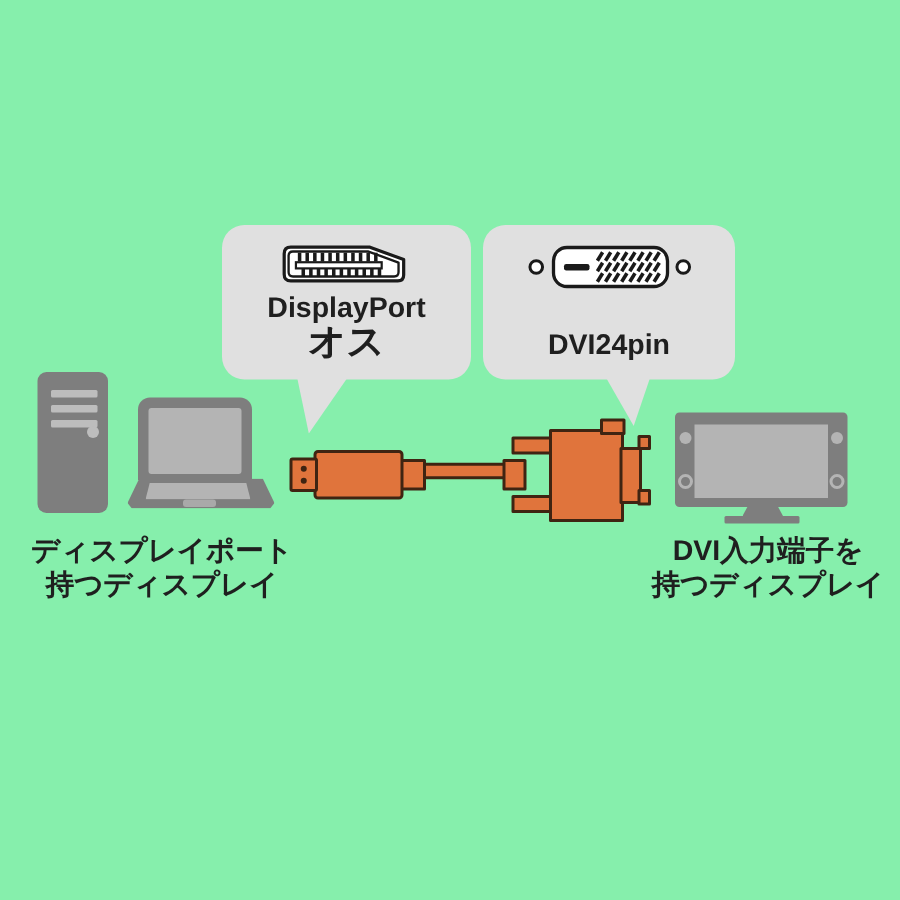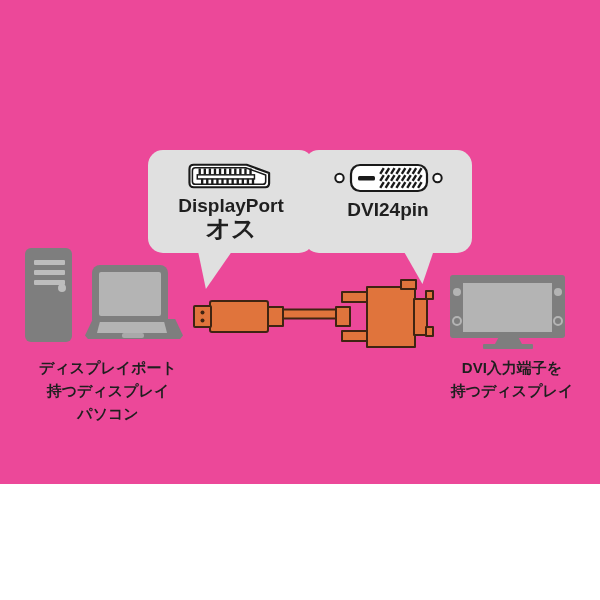--- a/index.html
+++ b/index.html
@@ -1,29 +1,29 @@
 <!DOCTYPE html>
 <html><head>
 <meta charset="utf-8">
 <style>
   html,body{margin:0;padding:0;}
   body{
     width:600px;height:600px;background:#ffffff;
     font-family:"Liberation Sans","DejaVu Sans",sans-serif;
     -webkit-font-smoothing:antialiased;
   }
-  #canvas{position:relative;width:600px;height:484px;background:#ec4899;overflow:hidden;}
+  #canvas{position:relative;width:600px;height:600px;background:#86efac;overflow:hidden;}
 
   
   .bubble{
     position:absolute;top:150px;height:103px;background:#e0e0e0;border-radius:15px;
     display:flex;flex-direction:column;align-items:center;padding-top:13px;box-sizing:border-box;
   }
   .bubble.left{left:148px;width:166px;}
-  .bubble.right{left:304px;width:168px;}
+  .bubble.right{left:322px;width:168px;gap:21px;}
   .bubble-tail{position:absolute;background:#e0e0e0;}
   .tail-left{left:197px;top:250px;width:37px;height:39px;
     clip-path:polygon(2% 0%,97% 0%,24% 100%);}
   .tail-right{left:402px;top:250px;width:33px;height:34px;
     clip-path:polygon(3% 0%,97% 0%,62% 100%);}
   .bubble-title{font-size:19px;font-weight:bold;color:#1f1f1f;line-height:22px;margin-top:6px;text-align:center;}
   .bubble-sub{font-size:25px;font-weight:bold;color:#1f1f1f;line-height:22px;text-align:center;}
 
   
   .tower{position:absolute;left:25px;top:248px;width:47px;height:94px;background:#7e7e7e;border-radius:6px;}
@@ -45,21 +45,21 @@
   .m-dot.tr{left:104px;top:13px;}
   .m-ring{position:absolute;width:10px;height:10px;border-radius:50%;border:2.5px solid #b4b4b4;box-sizing:border-box;background:transparent;}
   .m-ring.bl{left:2px;top:41px;}
   .m-ring.br{left:103px;top:41px;}
   .monitor-neck{position:absolute;left:495px;top:338px;width:27px;height:6px;background:#7e7e7e;
     clip-path:polygon(12% 0%,88% 0%,100% 100%,0% 100%);}
   .monitor-foot{position:absolute;left:483px;top:344px;width:50px;height:5px;background:#7e7e7e;border-radius:1px;}
 
   
   .device-label{position:absolute;top:356px;width:200px;text-align:center;
-    font-size:15px;font-weight:bold;color:#1f1f1f;line-height:23px;}
+    font-size:19px;font-weight:bold;color:#1f1f1f;line-height:23px;}
   .device-label.pc{left:8px;}
   .device-label.disp{left:412px;}
   .device-label span{display:block;}
 
   .cable-svg{position:absolute;left:190px;top:275px;}
   .icon-svg{display:block;}
 </style>
 </head>
 <body>
 
@@ -188,20 +188,19 @@
     <div class="m-dot tr"></div>
     <div class="m-ring bl"></div>
     <div class="m-ring br"></div>
   </div>
   <div class="monitor-neck"></div>
   <div class="monitor-foot"></div>
 
   <div class="device-label pc">
     <span>ディスプレイポート</span>
     <span>持つディスプレイ</span>
-    <span>パソコン</span>
   </div>
   <div class="device-label disp">
     <span>DVI入力端子を</span>
     <span>持つディスプレイ</span>
   </div>
 
 </div>
 
 </body></html>

